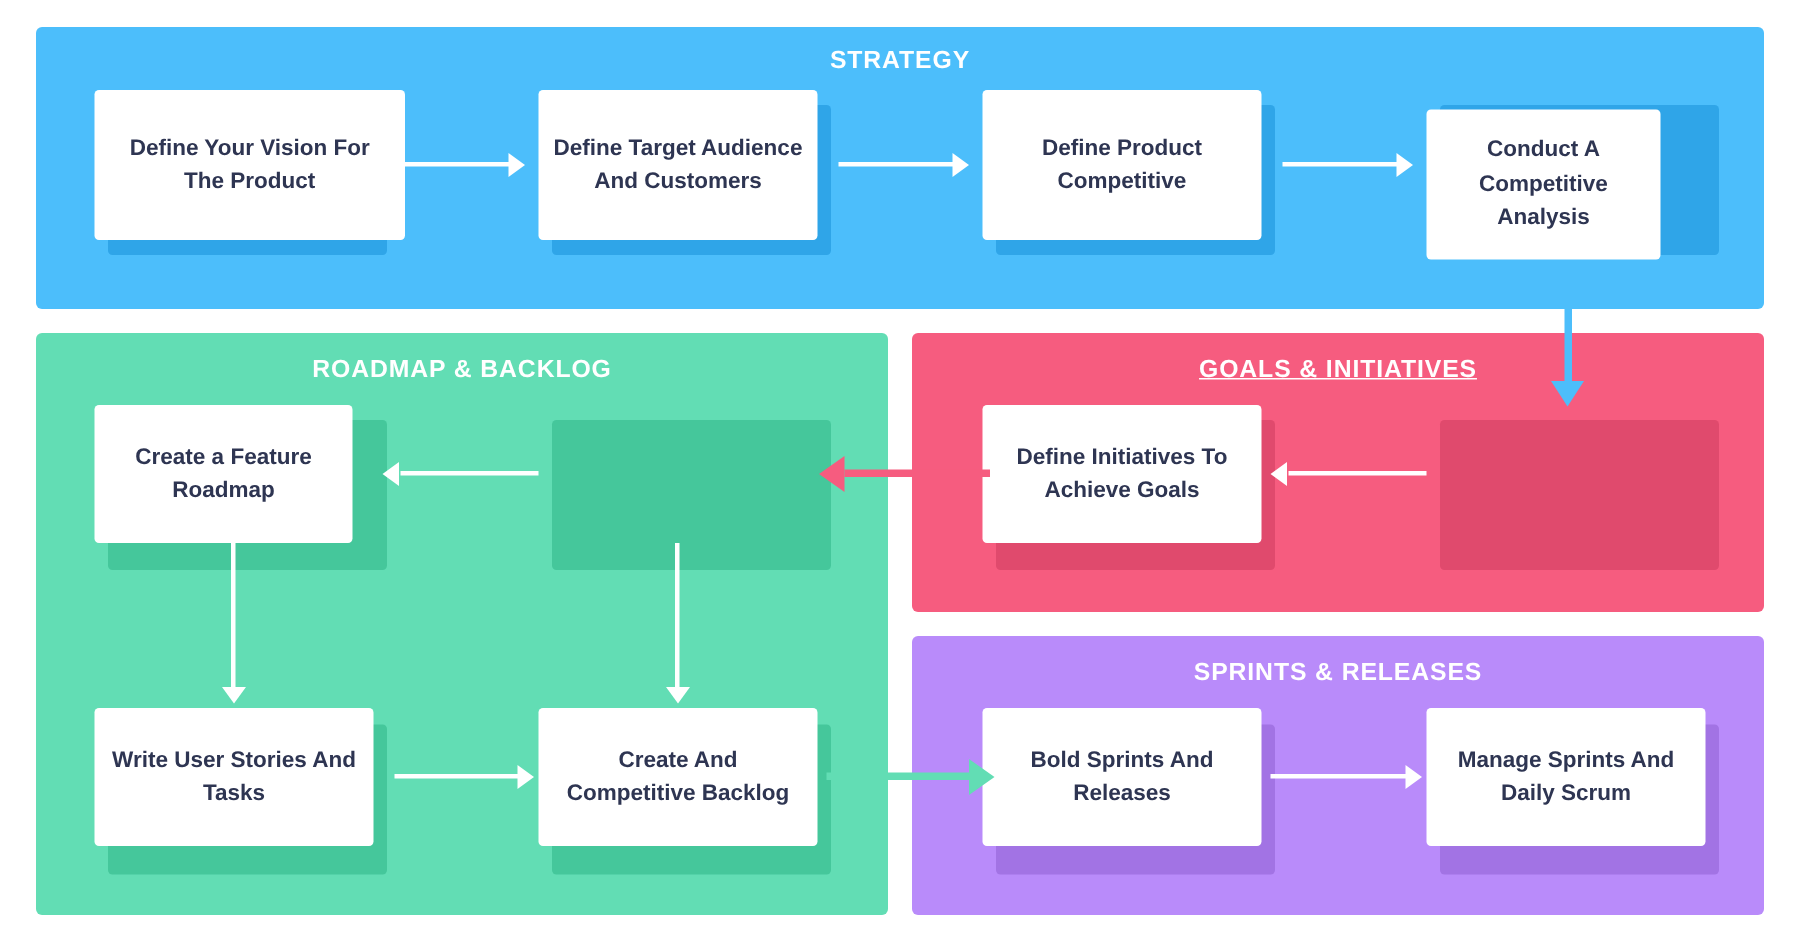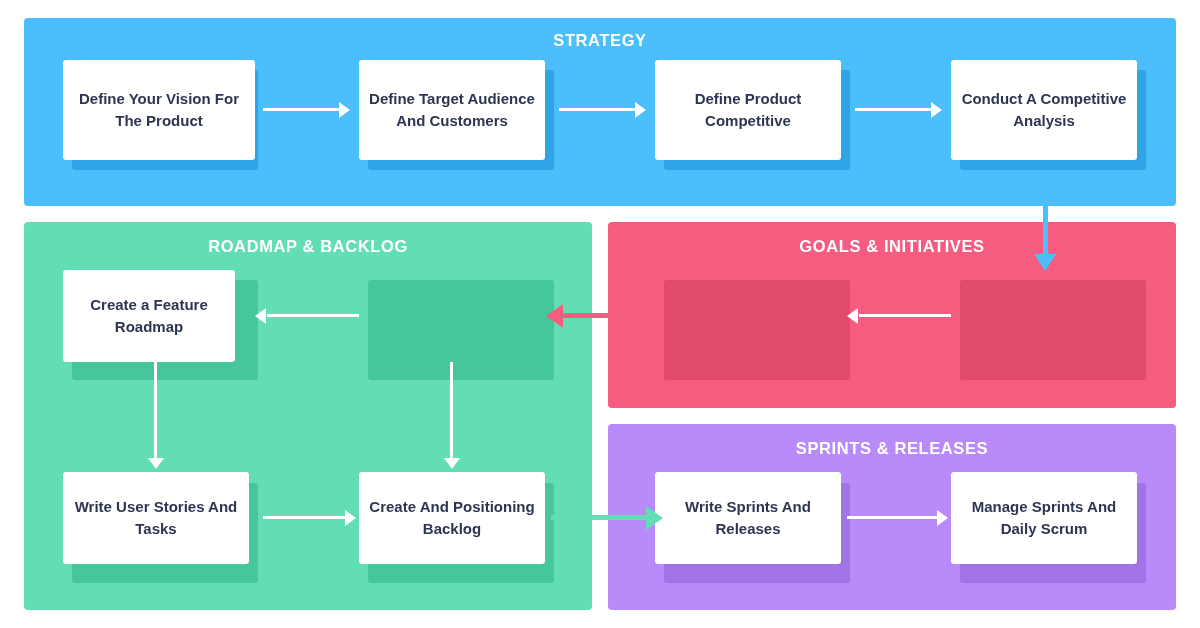--- a/index.html
+++ b/index.html
@@ -106,24 +106,24 @@
 
   <div class="section sec-strategy" style="left:24px;top:18px;width:1152px;height:188px;">
     <div class="section-title" style="top:13px;">STRATEGY</div>
   </div>
 
   <div class="node-shadow sh-blue" style="left:72px;top:70px;width:186px;height:100px;"></div>
   <div class="node-shadow sh-blue" style="left:368px;top:70px;width:186px;height:100px;"></div>
   <div class="node-shadow sh-blue" style="left:664px;top:70px;width:186px;height:100px;"></div>
   <div class="node-shadow sh-blue" style="left:960px;top:70px;width:186px;height:100px;"></div>
 
-  <div class="node" style="left:63px;top:60px;width:192px;height:100px;">Define Your Vision For The Product</div>
+  <div class="node" style="left:63px;top:60px;width:207px;height:100px;">Define Your Vision For The Product</div>
   <div class="node" style="left:359px;top:60px;width:186px;height:100px;">Define Target Audience And Customers</div>
   <div class="node" style="left:655px;top:60px;width:186px;height:100px;">Define Product Competitive</div>
-  <div class="node" style="left:951px;top:60px;width:186px;height:100px;">Conduct A Competitive Analysis</div>
+  <div class="node" style="left:951px;top:73px;width:156px;height:100px;">Conduct A Competitive Analysis</div>
 
   <div class="conn c-white" style="left:263px;top:102px;width:90px;height:16px;">
     <div class="h-line" style="left:0;top:6px;width:78px;"></div>
     <div class="arrow-r" style="left:76px;top:0;"></div>
   </div>
   <div class="conn c-white" style="left:559px;top:102px;width:90px;height:16px;">
     <div class="h-line" style="left:0;top:6px;width:78px;"></div>
     <div class="arrow-r" style="left:76px;top:0;"></div>
   </div>
   <div class="conn c-white" style="left:855px;top:102px;width:90px;height:16px;">
@@ -140,21 +140,21 @@
     <div class="section-title" style="top:15px;">ROADMAP &amp; BACKLOG</div>
   </div>
 
   <div class="node-shadow sh-green" style="left:72px;top:280px;width:186px;height:100px;"></div>
   <div class="node-shadow sh-green" style="left:368px;top:280px;width:186px;height:100px;"></div>
   <div class="node-shadow sh-green" style="left:72px;top:483px;width:186px;height:100px;"></div>
   <div class="node-shadow sh-green" style="left:368px;top:483px;width:186px;height:100px;"></div>
 
   <div class="node" style="left:63px;top:270px;width:172px;height:92px;">Create a Feature Roadmap</div>
   <div class="node" style="left:63px;top:472px;width:186px;height:92px;">Write User Stories And Tasks</div>
-  <div class="node" style="left:359px;top:472px;width:186px;height:92px;">Create And Positioning Backlog</div>
+  <div class="node" style="left:359px;top:472px;width:186px;height:92px;">Create And Competitive Backlog</div>
 
   <div class="conn c-white" style="left:255px;top:308px;width:104px;height:16px;">
     <div class="h-line" style="left:12px;top:6px;width:92px;"></div>
     <div class="arrow-l" style="left:0;top:0;"></div>
   </div>
 
   <div class="conn c-white" style="left:148px;top:362px;width:16px;height:110px;">
     <div class="v-line" style="left:6px;top:0;height:98px;"></div>
     <div class="arrow-d" style="left:0;top:96px;"></div>
   </div>
@@ -163,45 +163,46 @@
     <div class="v-line" style="left:6px;top:0;height:98px;"></div>
     <div class="arrow-d" style="left:0;top:96px;"></div>
   </div>
 
   <div class="conn c-white" style="left:263px;top:510px;width:96px;height:16px;">
     <div class="h-line" style="left:0;top:6px;width:84px;"></div>
     <div class="arrow-r" style="left:82px;top:0;"></div>
   </div>
 
   <div class="section sec-goals" style="left:608px;top:222px;width:568px;height:186px;">
-    <div class="section-title" style="top:15px;">GOALS &amp; INITIATIVES</div>
+    <div class="section-title" style="top:15px;text-decoration:underline;">GOALS &amp; INITIATIVES</div>
   </div>
 
   <div class="node-shadow sh-pink" style="left:664px;top:280px;width:186px;height:100px;"></div>
   <div class="node-shadow sh-pink" style="left:960px;top:280px;width:186px;height:100px;"></div>
 
+  <div class="node" style="left:655px;top:270px;width:186px;height:92px;">Define Initiatives To Achieve Goals</div>
 
   <div class="conn c-white" style="left:847px;top:308px;width:104px;height:16px;">
     <div class="h-line" style="left:12px;top:6px;width:92px;"></div>
     <div class="arrow-l" style="left:0;top:0;"></div>
   </div>
 
   <div class="conn c-pink" style="left:546px;top:304px;width:114px;height:24px;">
     <div class="h-line" style="left:17px;top:9px;width:97px;height:5px;"></div>
     <div class="arrow-l" style="left:0;top:0;"></div>
   </div>
 
   <div class="section sec-sprints" style="left:608px;top:424px;width:568px;height:186px;">
     <div class="section-title" style="top:15px;">SPRINTS &amp; RELEASES</div>
   </div>
 
   <div class="node-shadow sh-purple" style="left:664px;top:483px;width:186px;height:100px;"></div>
   <div class="node-shadow sh-purple" style="left:960px;top:483px;width:186px;height:100px;"></div>
 
-  <div class="node" style="left:655px;top:472px;width:186px;height:92px;">Write Sprints And Releases</div>
+  <div class="node" style="left:655px;top:472px;width:186px;height:92px;">Bold Sprints And Releases</div>
   <div class="node" style="left:951px;top:472px;width:186px;height:92px;">Manage Sprints And Daily Scrum</div>
 
   <div class="conn c-green" style="left:551px;top:506px;width:114px;height:24px;">
     <div class="h-line" style="left:0;top:9px;width:97px;height:5px;"></div>
     <div class="arrow-r" style="left:95px;top:0;"></div>
   </div>
 
   <div class="conn c-white" style="left:847px;top:510px;width:104px;height:16px;">
     <div class="h-line" style="left:0;top:6px;width:92px;"></div>
     <div class="arrow-r" style="left:90px;top:0;"></div>

